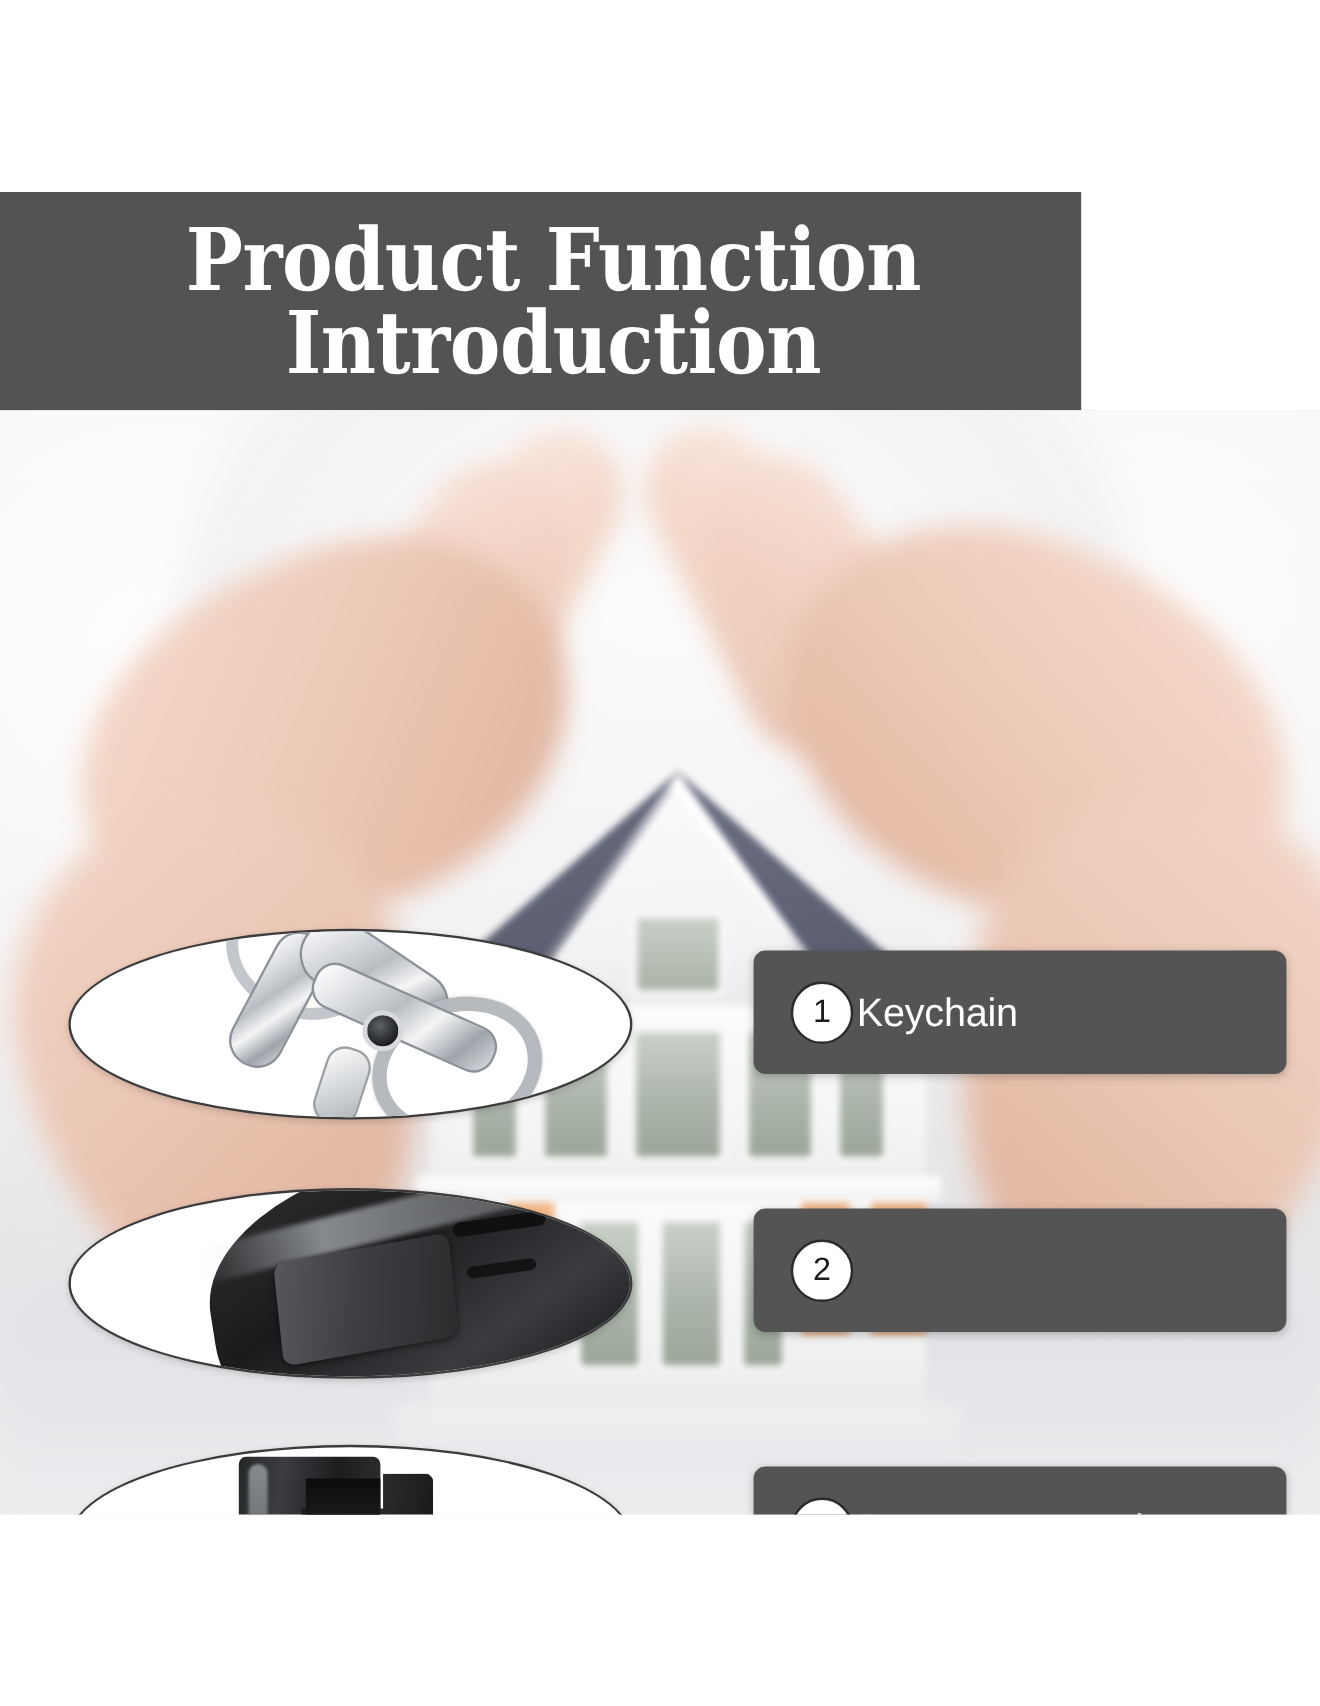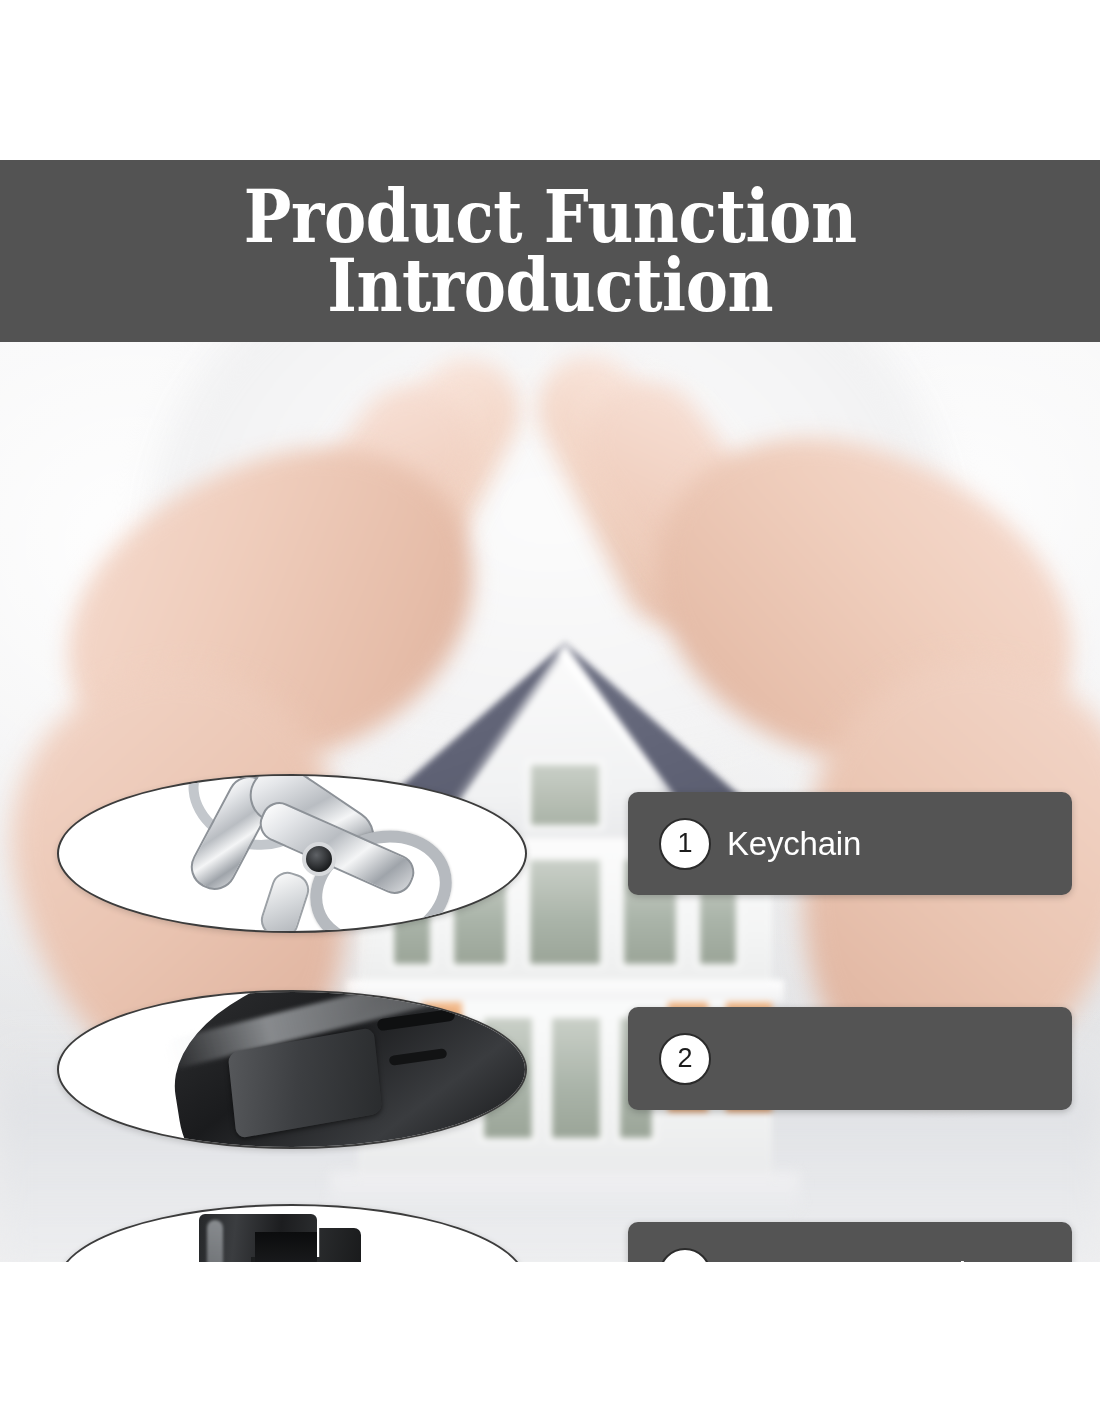--- a/index.html
+++ b/index.html
@@ -22,26 +22,27 @@
     width: 1100px;
     height: 1422px;
     background: #ffffff;
   }
 
   
   #header-banner {
     position: absolute;
     left: 0;
     top: 160px;
-    width: 1100px;
+    width: 879px;
     height: 182px;
     background: #535353;
     display: flex;
     align-items: center;
     justify-content: center;
+    padding-left: 22px;
   }
   #header-title {
     color: #ffffff;
     font-family: "DejaVu Serif", serif;
     font-weight: bold;
     font-size: 72px;
     line-height: 0.96;
     letter-spacing: -0.5px;
     text-align: center;
     transform: scaleX(0.88);
@@ -435,21 +436,21 @@
     border: 2px solid #2b2b2b;
     color: #1c1c1c;
     font-size: 27px;
     font-weight: normal;
     display: flex;
     align-items: center;
     justify-content: center;
     box-sizing: border-box;
   }
   .callout-label {
-    margin-left: 16px;
+    margin-left: 3px;
     color: #ffffff;
     font-size: 33px;
     font-weight: normal;
     letter-spacing: -0.2px;
     white-space: nowrap;
   }
 </style>
 </head>
 <body>
 

